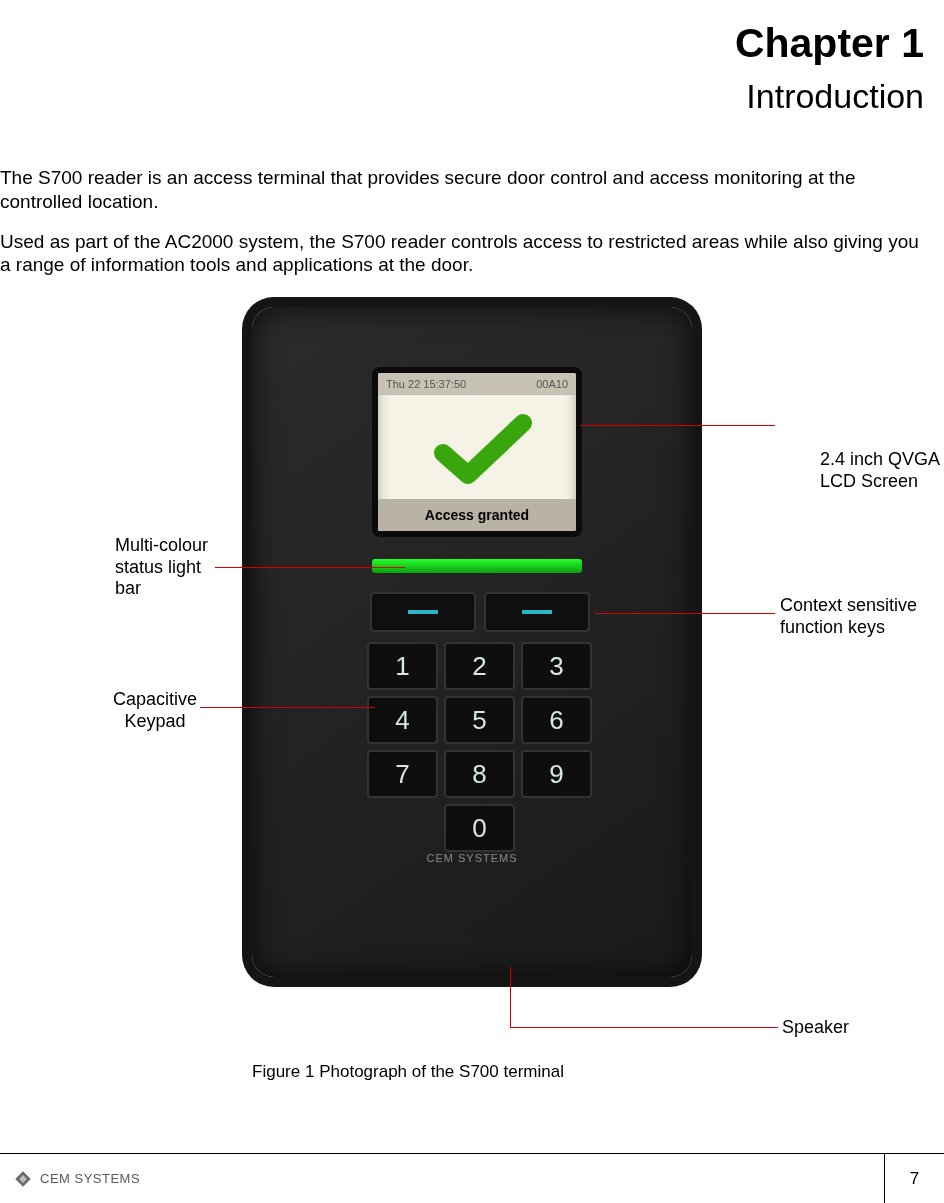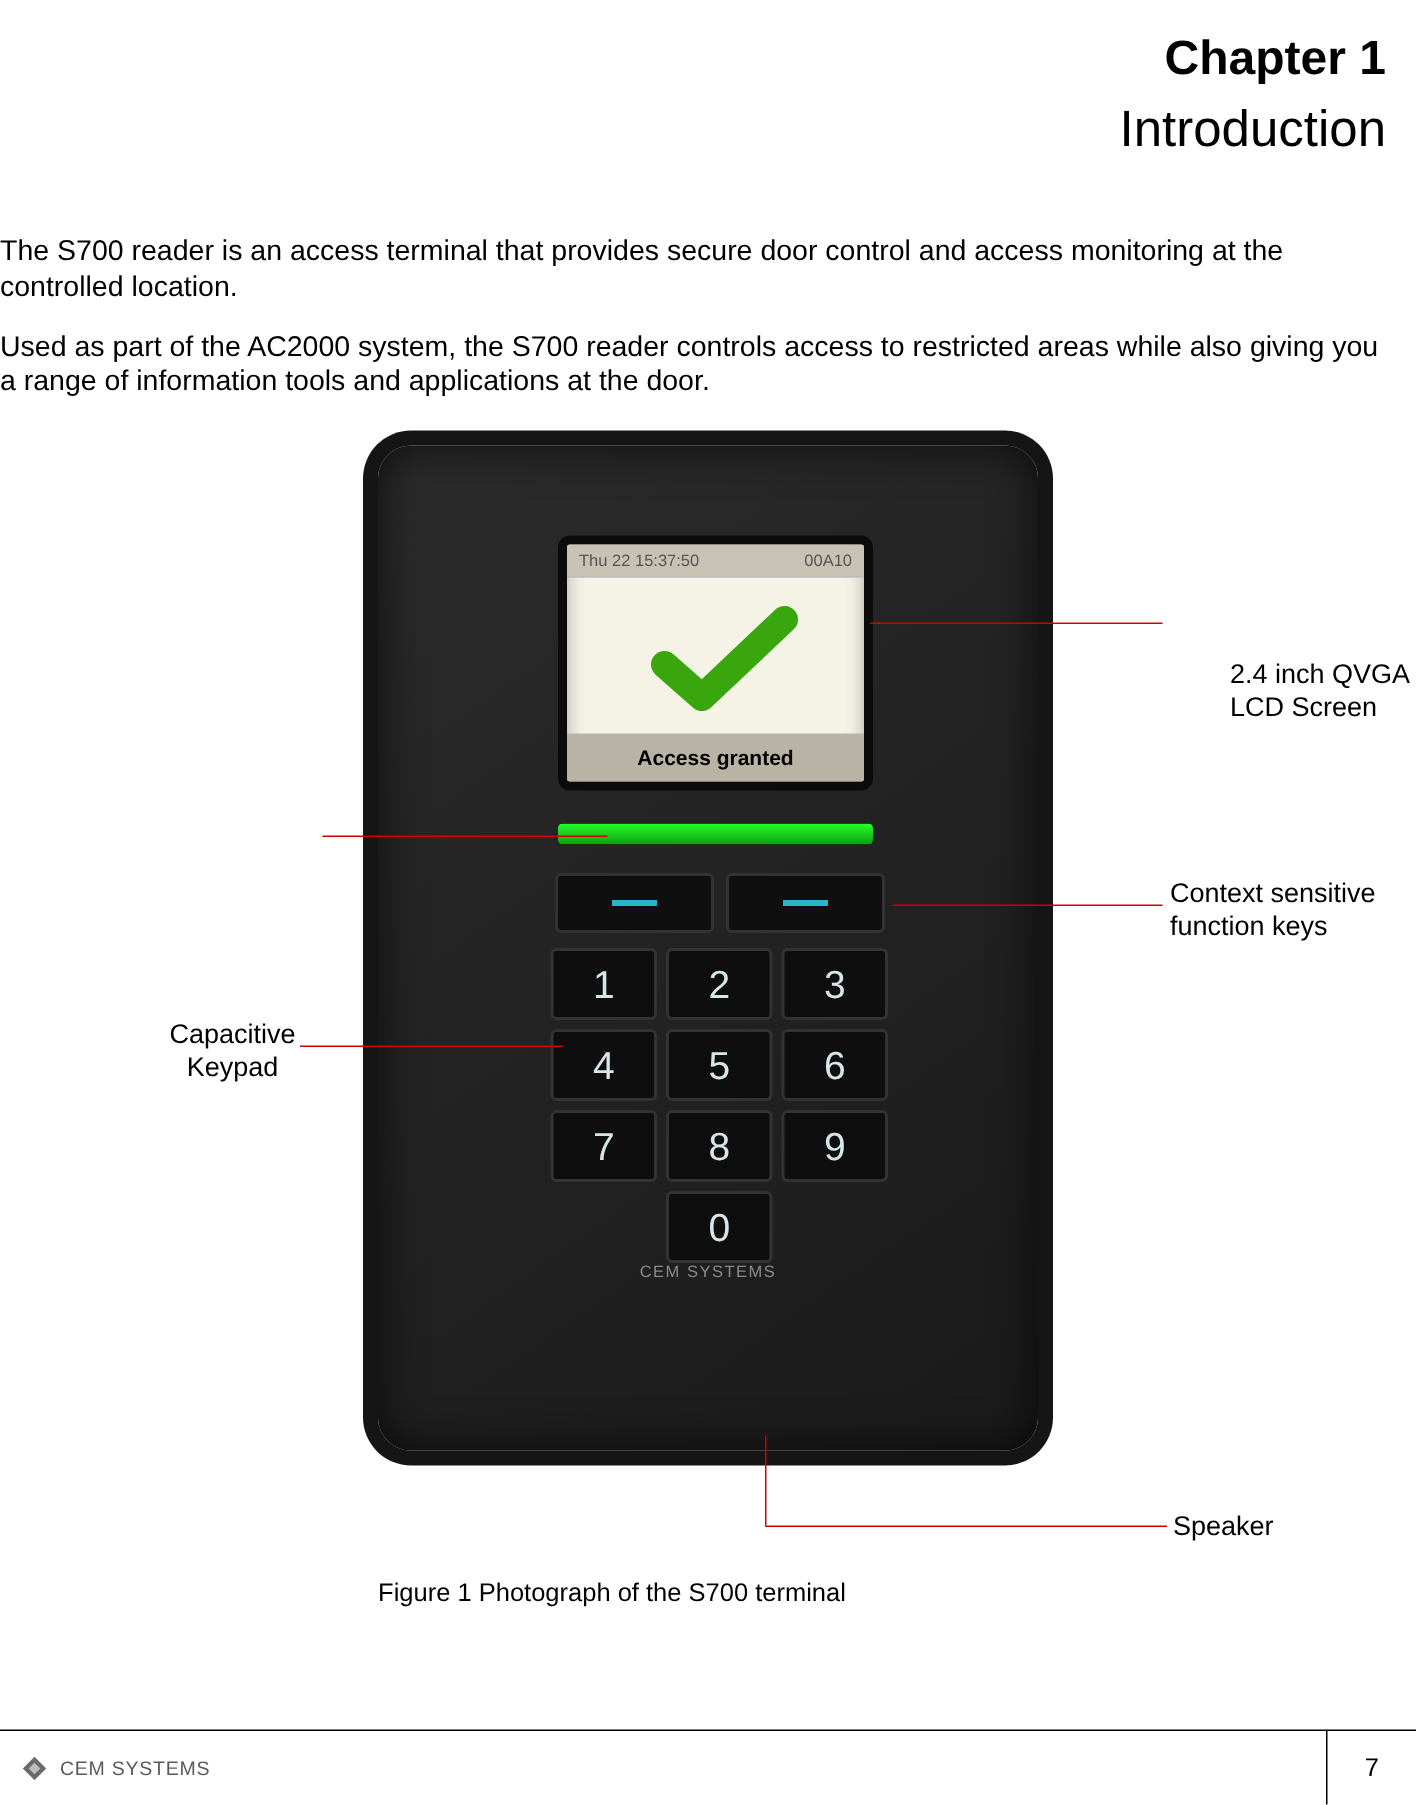--- a/index.html
+++ b/index.html
@@ -9,21 +9,21 @@
     font-family: Arial, Helvetica, sans-serif;
     color: #000;
     background: #fff;
     position: relative;
   }
   .page {
     padding: 0 10px 0 0;
   }
   .chapter-title {
     text-align: right;
-    font-size: 32px;
+    font-size: 41px;
     font-weight: bold;
     margin: 20px 10px 10px 0;
   }
   .chapter-subtitle {
     text-align: right;
     font-size: 34px;
     font-weight: normal;
     margin: 0 10px 50px 0;
     padding-left: 20px;
   }
@@ -243,20 +243,21 @@
         <div class="key key-zero">0</div>
         <div></div>
       </div>
       <div class="brand">CEM SYSTEMS</div>
     </div>
 
     <div class="line" style="left:580px; top:118px; width:195px;"></div>
     <div class="callout" style="left:820px; top:95px; width:150px;margin-top:47px;">2.4 inch QVGA LCD Screen</div>
 
     <div class="line" style="left:215px; top:260px; width:190px;"></div>
+    <div class="callout" style="left:115px; top:228px; width:110px;">Multi-colour status light bar</div>
 
     <div class="line" style="left:595px; top:306px; width:180px;"></div>
     <div class="callout" style="left:780px; top:288px; width:140px;">Context sensitive function keys</div>
 
     <div class="line" style="left:200px; top:400px; width:175px;"></div>
     <div class="callout" style="left:100px; top:382px; width:110px;text-align:center;">Capacitive Keypad</div>
 
     <div class="vline" style="left:510px; top:660px; height:60px;"></div>
     <div class="line" style="left:510px; top:720px; width:268px;"></div>
     <div class="callout" style="left:782px; top:710px;">Speaker</div>

